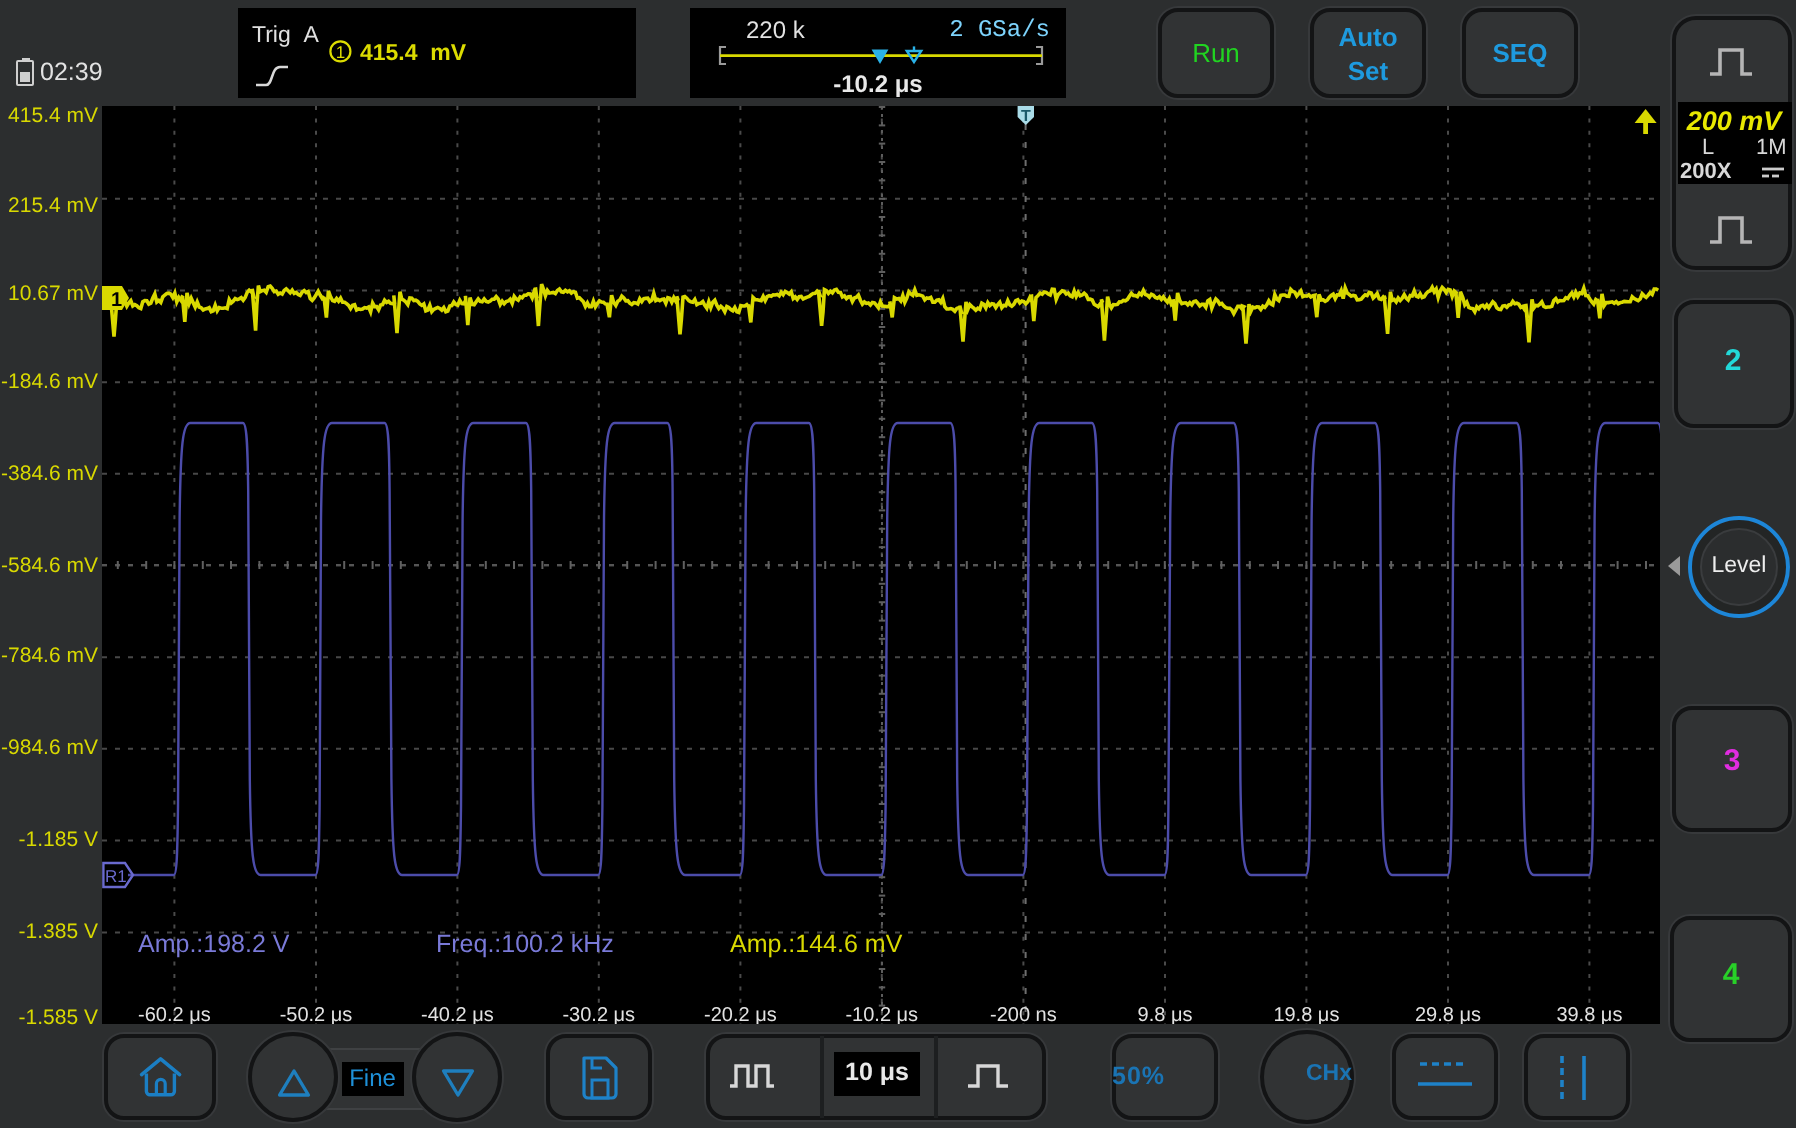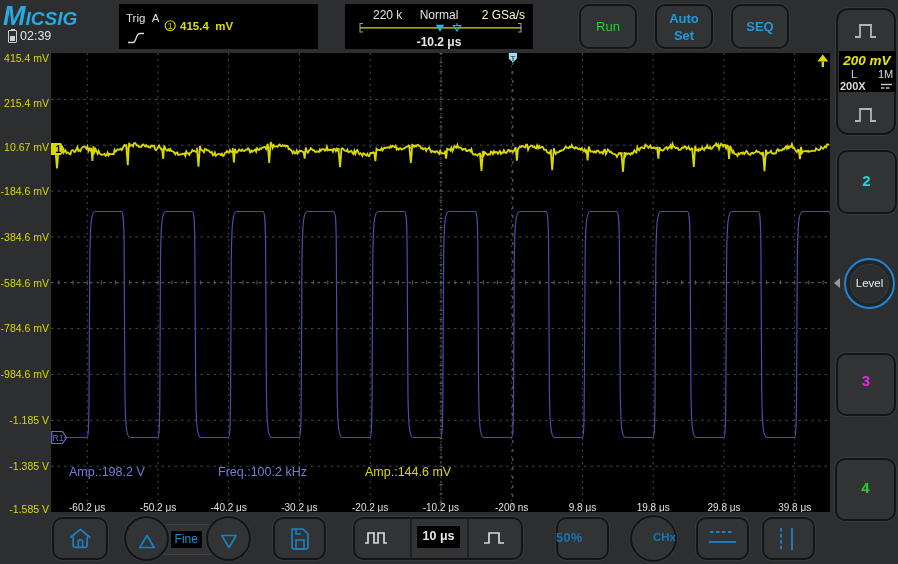--- a/index.html
+++ b/index.html
@@ -11,43 +11,40 @@
 .blackbox { position:absolute; background:#000; }
 .btn { position:absolute; background:#313334; border:2px solid #131415;
   border-radius:10px; box-shadow:0 0 0 1px #37393b; }
 .ylab { position:absolute; right:849px; width:49px; text-align:right;
   font-size:10.5px; color:#d9d900; white-space:nowrap; }
 </style>
 </head>
 <body>
 <div id="root">
 
-  <div class="abs" style="left:3px;top:1px;width:110px;height:28px;color:#29a9e2;
-       font-size:27px;font-weight:bold;font-style:italic;font-variant:small-caps;letter-spacing:0px;">Micsig</div>
 
   <div class="abs" style="left:8px;top:30px;width:9px;height:13px;border:1.3px solid #cfcfcf;border-radius:1px;"></div>
   <div class="abs" style="left:10.5px;top:28.5px;width:4px;height:2px;background:#cfcfcf;"></div>
   <div class="abs" style="left:10px;top:36px;width:5px;height:5px;background:#cfcfcf;"></div>
   <div class="abs" style="left:20px;top:29px;font-size:12.5px;color:#e2e2e2;">02:39</div>
 
   <div class="blackbox" style="left:119px;top:4px;width:199px;height:45px;"></div>
   <div class="abs" style="left:126px;top:12px;font-size:11.5px;color:#e0e0e0;text-align:right;">Trig&nbsp;&nbsp;A</div>
   <svg class="abs" style="left:127px;top:31px;" width="19" height="13">
     <path d="M1,11.5 h5 c3.5,0 2.5,-9 7,-9 h4" stroke="#d8d8d8" stroke-width="1.3" fill="none"></path>
   </svg>
   <svg class="abs" style="left:164px;top:19px;" width="150" height="15">
     <circle cx="6.2" cy="6.7" r="5" stroke="#dcdc00" stroke-width="1.1" fill="none"></circle>
     <text x="6.2" y="10" text-anchor="middle" font-size="8.5" fill="#dcdc00">1</text>
     <text x="16" y="11" font-size="11.5" font-weight="bold" fill="#dcdc00">415.4&nbsp; mV</text>
   </svg>
 
   <div class="blackbox" style="left:345px;top:4px;width:188px;height:45px;"></div>
   <div class="abs" style="left:352px;top:8px;font-size:12px;color:#e2e2e2;margin-left:21px;">220 k</div>
-  <div class="abs" style="left:345px;top:8px;width:188px;text-align:center;font-size:12px;color:#e2e2e2;">Normal</div>
-  <div class="abs" style="left:352px;top:8px;width:173px;text-align:right;font-size:12px;color:#fef9c3;">2 GSa/s</div>
+  <div class="abs" style="left:352px;top:8px;width:173px;text-align:right;font-size:12px;color:#7dd3fc;font-family:Liberation Mono, monospace;">2 GSa/s</div>
   <svg class="abs" style="left:345px;top:20px;" width="188" height="16">
     <path d="M18,3.5 h-3 v8.5 h3" stroke="#9a9a9a" stroke-width="1.1" fill="none"></path>
     <path d="M173,3.5 h3 v8.5 h-3" stroke="#9a9a9a" stroke-width="1.1" fill="none"></path>
     <line x1="15" y1="7.8" x2="176" y2="7.8" stroke="#d9d900" stroke-width="1.3"></line>
     <polygon points="90.8,4.8 99.2,4.8 95,12" fill="#2ab2e8"></polygon>
     <line x1="112" y1="3.2" x2="112" y2="5.5" stroke="#2ab2e8" stroke-width="1.2"></line>
     <path d="M108.4,5.5 h7.2 l-3.6,5.5 z" stroke="#2ab2e8" stroke-width="1.2" fill="none"></path>
   </svg>
   <div class="abs" style="left:345px;top:35px;width:188px;text-align:center;font-size:12px;font-weight:bold;color:#e8e8e8;">-10.2 μs</div>
 

